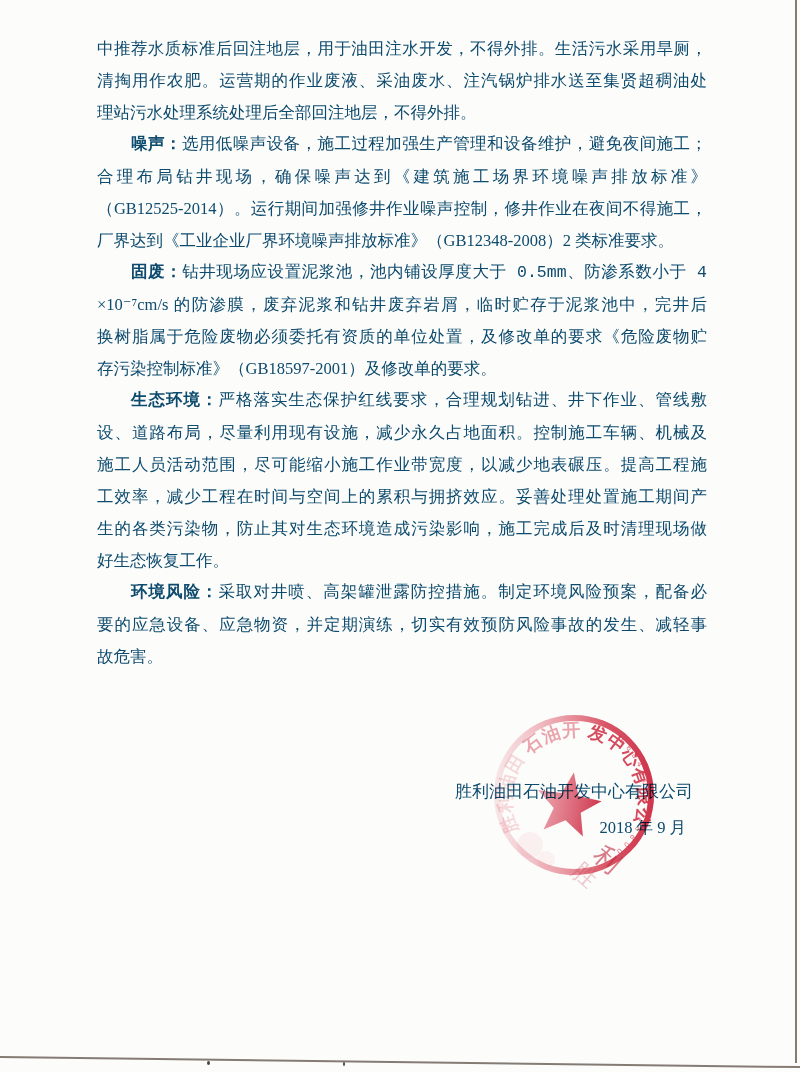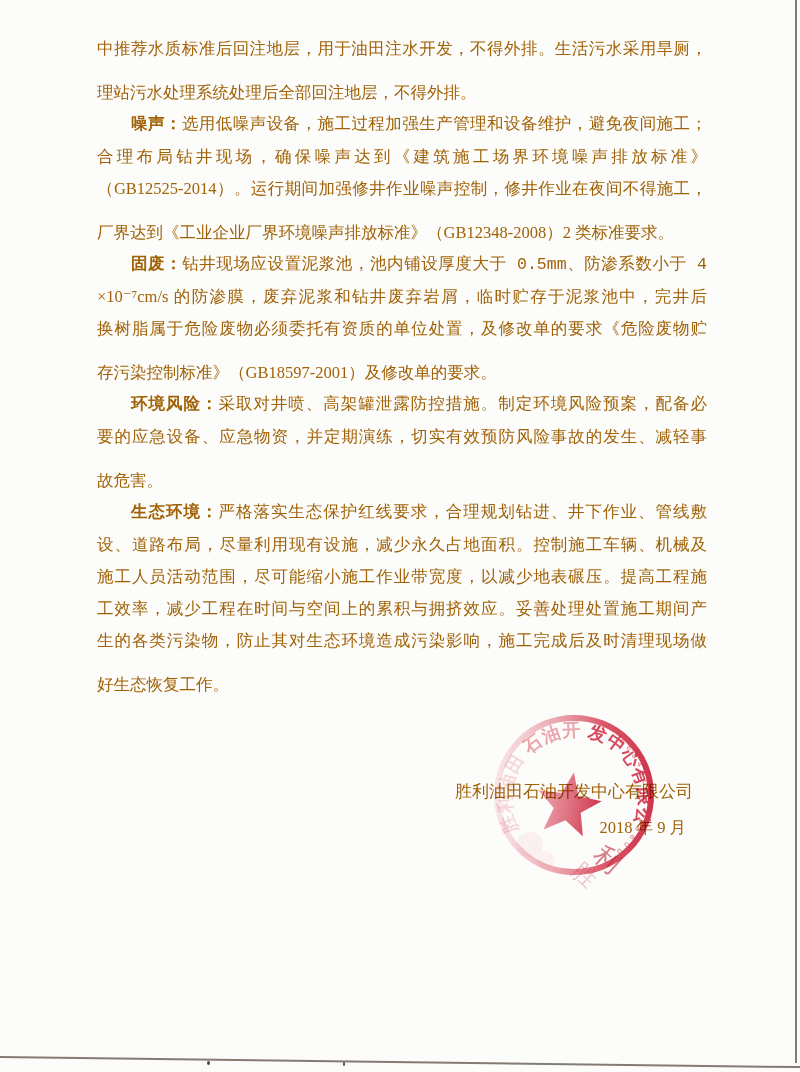--- a/index.html
+++ b/index.html
@@ -1,28 +1,28 @@
 <!DOCTYPE html>
 <html><head>
 <meta charset="utf-8">
 <style>
   html,body { margin:0; padding:0; background:#ffffff; }
   .page {
     position:relative; width:800px; height:1072px;
     background:#fcfcfa; overflow:hidden;
     font-family:"Liberation Serif","DejaVu Serif",serif;
-    color:#a16207;
+    color:#0c4a6e;
   }
   .textblock { position:absolute; left:97px; top:33px; width:610px; }
   .line {
     height:32px; line-height:32px; font-size:16.5px;
     text-align:justify; text-align-last:justify;
     font-weight:500; letter-spacing:0;
   }
-  .line.lastline { text-align-last:left;margin-top:12px; }
+  .line.lastline { text-align-last:left; }
   .line.indent  { padding-left:34px;font-family:Liberation Mono, monospace; }
   .lead { font-weight:700; }
   .signature {
     position:absolute; left:97px; top:780px; width:596px;
     text-align:right; font-size:17px; line-height:24px; font-weight:500;
     z-index:2;
   }
   .sigdate {
     position:absolute; left:97px; top:816px; width:589px;
     text-align:right; font-size:16.5px; line-height:24px; font-weight:500;
@@ -47,50 +47,51 @@
 </style>
 </head>
 <body>
 
 <div class="page">
 
   <div class="textblock">
 
     <div>
       <div class="line">中推荐水质标准后回注地层，用于油田注水开发，不得外排。生活污水采用旱厕，</div>
+      <div class="line">清掏用作农肥。运营期的作业废液、采油废水、注汽锅炉排水送至集贤超稠油处</div>
       <div class="line lastline">理站污水处理系统处理后全部回注地层，不得外排。</div>
     </div>
 
     <div>
       <div class="line indent"><span class="lead">噪声：</span><span>选用低噪声设备，施工过程加强生产管理和设备维护，避免夜间施工；</span></div>
       <div class="line">合理布局钻井现场，确保噪声达到《建筑施工场界环境噪声排放标准》</div>
       <div class="line">（GB12525-2014）。运行期间加强修井作业噪声控制，修井作业在夜间不得施工，</div>
       <div class="line lastline">厂界达到《工业企业厂界环境噪声排放标准》（GB12348-2008）2 类标准要求。</div>
     </div>
 
     <div>
       <div class="line indent"><span class="lead">固废：</span><span>钻井现场应设置泥浆池，池内铺设厚度大于 0.5mm、防渗系数小于 4</span></div>
       <div class="line">×10⁻⁷cm/s 的防渗膜，废弃泥浆和钻井废弃岩屑，临时贮存于泥浆池中，完井后</div>
       <div class="line">换树脂属于危险废物必须委托有资质的单位处置，及修改单的要求《危险废物贮</div>
       <div class="line lastline">存污染控制标准》（GB18597-2001）及修改单的要求。</div>
     </div>
 
     <div>
-      <div class="line indent"><span class="lead">环境风险：</span><span>采取对井喷、高架罐泄露防控措施。制定环境风险预案，配备必</span></div>
-      <div class="line">要的应急设备、应急物资，并定期演练，切实有效预防风险事故的发生、减轻事</div>
-      <div class="line lastline">故危害。</div>
-    </div>
-
-    <div>
       <div class="line indent"><span class="lead">生态环境：</span><span>严格落实生态保护红线要求，合理规划钻进、井下作业、管线敷</span></div>
       <div class="line">设、道路布局，尽量利用现有设施，减少永久占地面积。控制施工车辆、机械及</div>
       <div class="line">施工人员活动范围，尽可能缩小施工作业带宽度，以减少地表碾压。提高工程施</div>
       <div class="line">工效率，减少工程在时间与空间上的累积与拥挤效应。妥善处理处置施工期间产</div>
       <div class="line">生的各类污染物，防止其对生态环境造成污染影响，施工完成后及时清理现场做</div>
       <div class="line lastline">好生态恢复工作。</div>
+    </div>
+
+    <div>
+      <div class="line indent"><span class="lead">环境风险：</span><span>采取对井喷、高架罐泄露防控措施。制定环境风险预案，配备必</span></div>
+      <div class="line">要的应急设备、应急物资，并定期演练，切实有效预防风险事故的发生、减轻事</div>
+      <div class="line lastline">故危害。</div>
     </div>
 
   </div>
 
   <div class="signature">胜利油田石油开发中心有限公司</div>
   <div class="sigdate">2018 年 9 月</div>
 
   <div class="seal">
     <svg width="200" height="190" viewBox="0 0 200 190" xmlns="http://www.w3.org/2000/svg">
       <defs>

